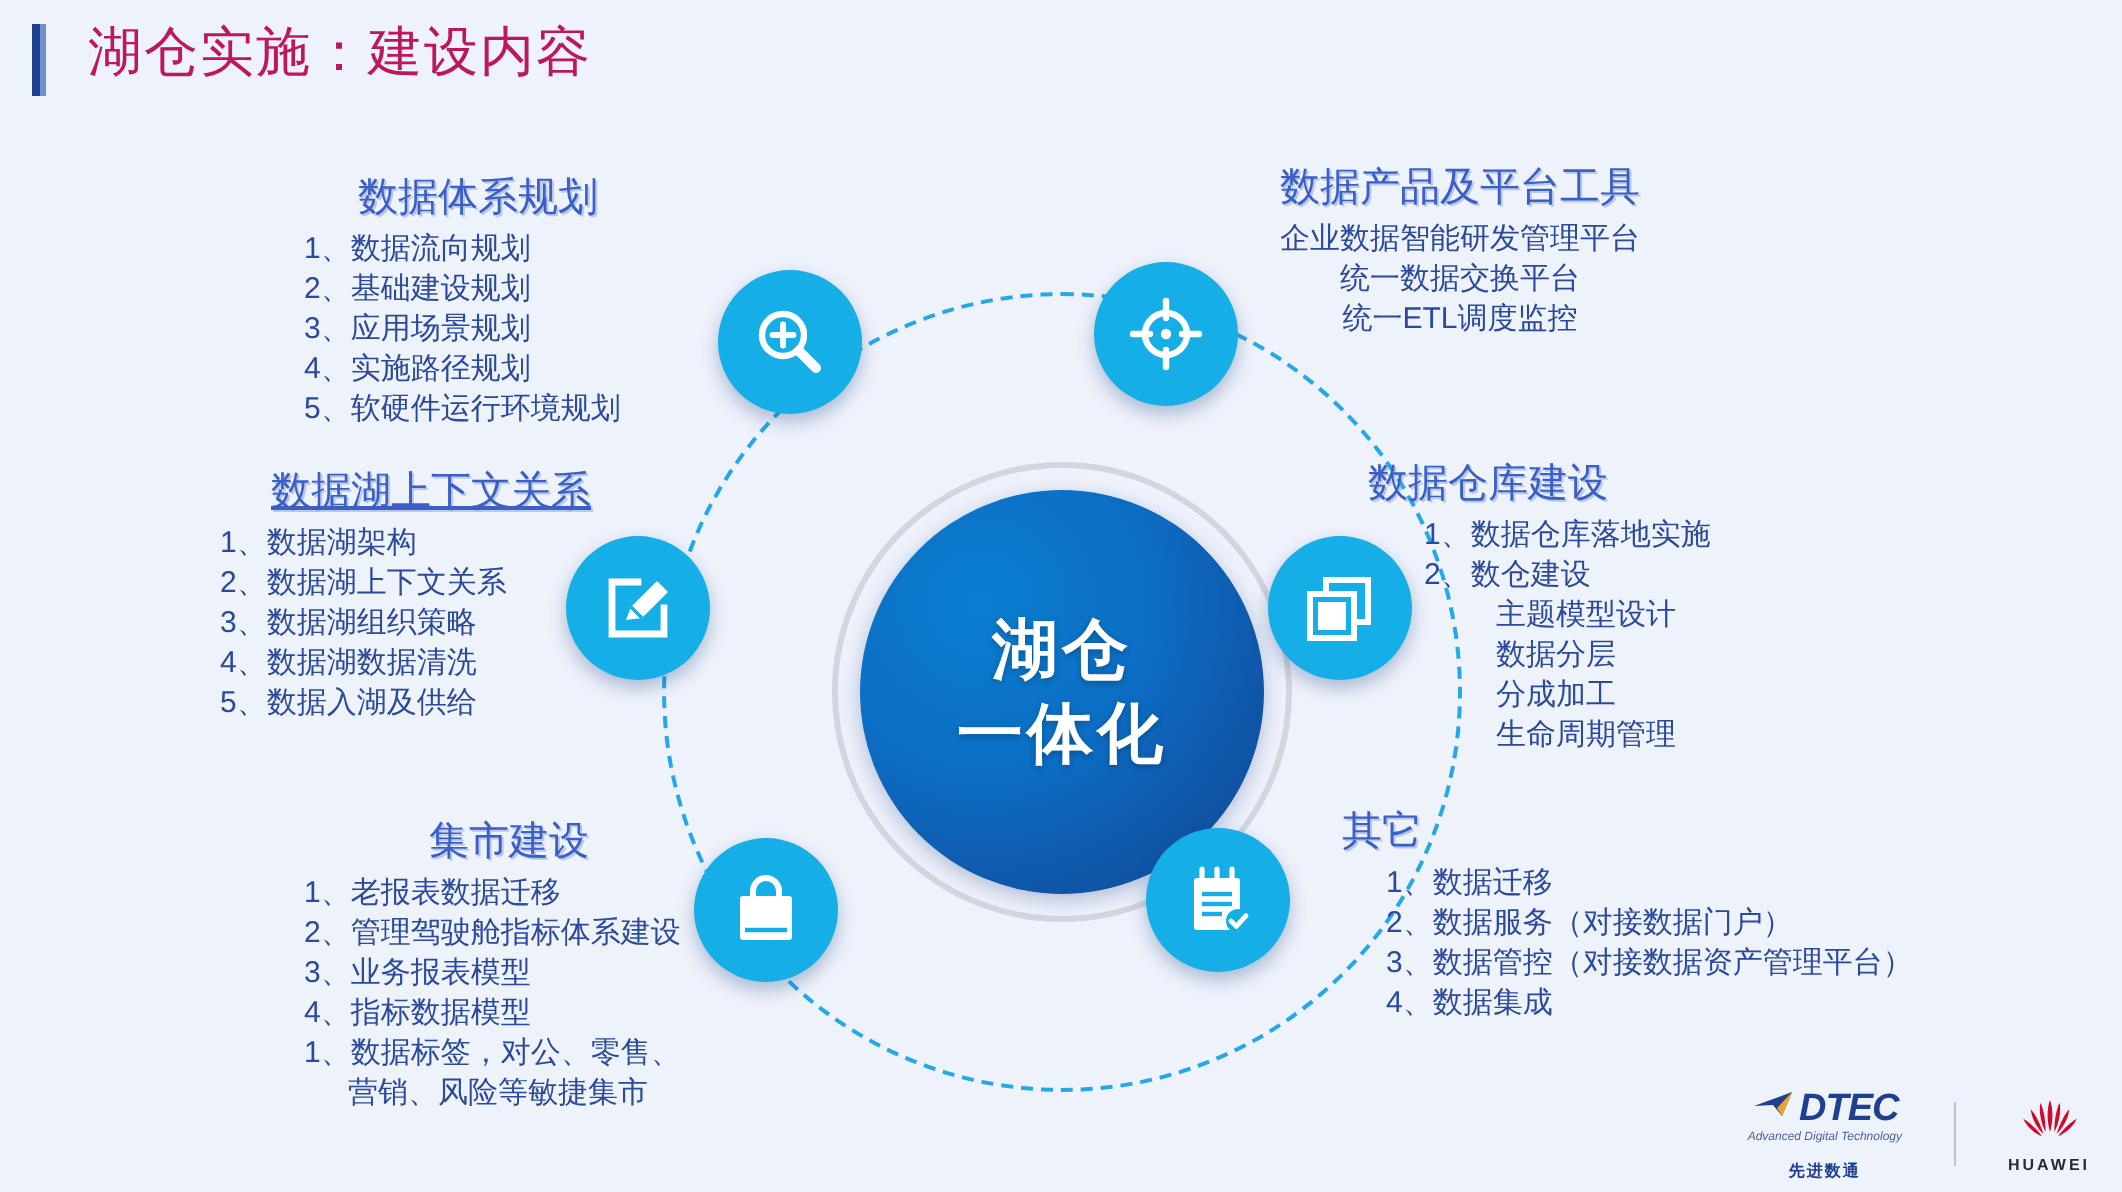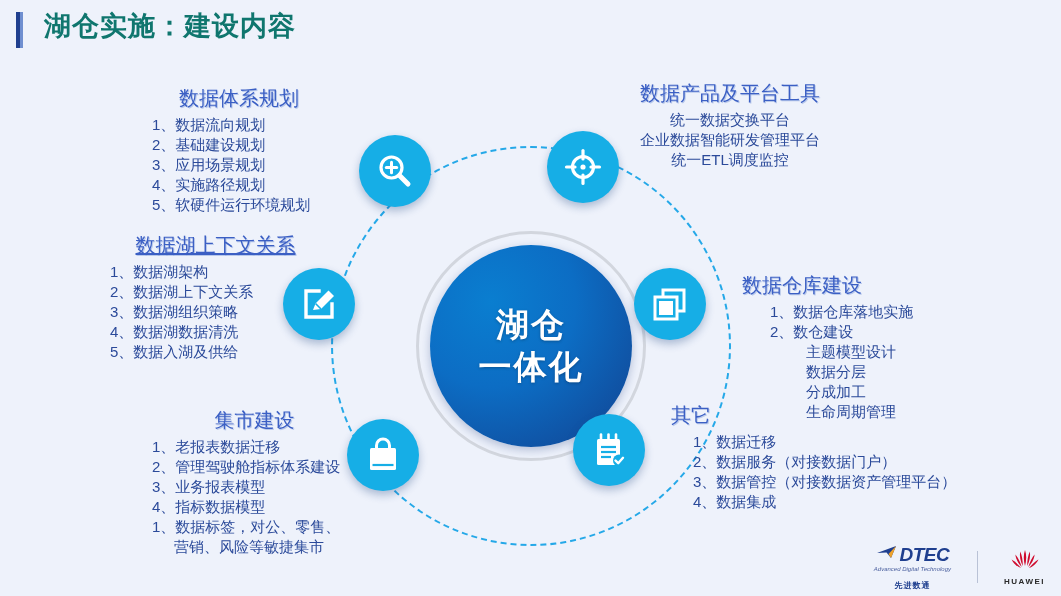--- a/index.html
+++ b/index.html
@@ -29,23 +29,22 @@
     width: 7px; height: 36px;
     background: #1f3f8f;
     border-right: 3px solid #6f8fd0;
     box-sizing: border-box;
   }
   #title-text {
     position: absolute;
     left: 44px; top: 8px;
     font-size: 27px;
     letter-spacing: 1px;
-    color: #0f766e;
+    color: #be185d;
     white-space: nowrap;
-    font-weight: bold;
   }
 
   
   #diagram {
     position: absolute;
     left: 0; top: 62px;
     width: 1061px;
     height: 534px;
   }
 
@@ -139,21 +138,21 @@
   #blk-system ul { padding-left: 44px; }
 
   #blk-product   { left: 596px; top: 18px; width: 268px; }
   #blk-product .blk-title { text-align: center; }
   #blk-product ul { text-align: center; }
 
   #blk-lake      { left: 78px; top: 170px; width: 275px; }
   #blk-lake .blk-title { text-align: center; }
   #blk-lake ul { padding-left: 32px; }
 
-  #blk-warehouse { left: 742px; top: 166px; width: 300px; margin-top: 44px; }
+  #blk-warehouse { left: 684px; top: 166px; width: 300px; }
   #blk-warehouse .blk-title { text-align: left; }
   #blk-warehouse ul { padding-left: 28px; }
 
   #blk-market    { left: 122px; top: 345px; width: 265px; }
   #blk-market .blk-title { text-align: center; }
   #blk-market ul { padding-left: 30px; }
 
   #blk-other     { left: 671px; top: 340px; width: 330px; }
   #blk-other .blk-title { text-align: left; }
   #blk-other ul { padding-left: 22px; }
@@ -308,22 +307,22 @@
       <li>2、基础建设规划</li>
       <li>3、应用场景规划</li>
       <li>4、实施路径规划</li>
       <li>5、软硬件运行环境规划</li>
     </ul>
   </div>
 
   <div class="block" id="blk-product">
     <div class="blk-title">数据产品及平台工具</div>
     <ul>
+      <li>企业数据智能研发管理平台</li>
       <li>统一数据交换平台</li>
-      <li>企业数据智能研发管理平台</li>
       <li>统一ETL调度监控</li>
     </ul>
   </div>
 
   <div class="block" id="blk-lake">
     <div class="blk-title underlined">数据湖上下文关系</div>
     <ul>
       <li>1、数据湖架构</li>
       <li>2、数据湖上下文关系</li>
       <li>3、数据湖组织策略</li>

